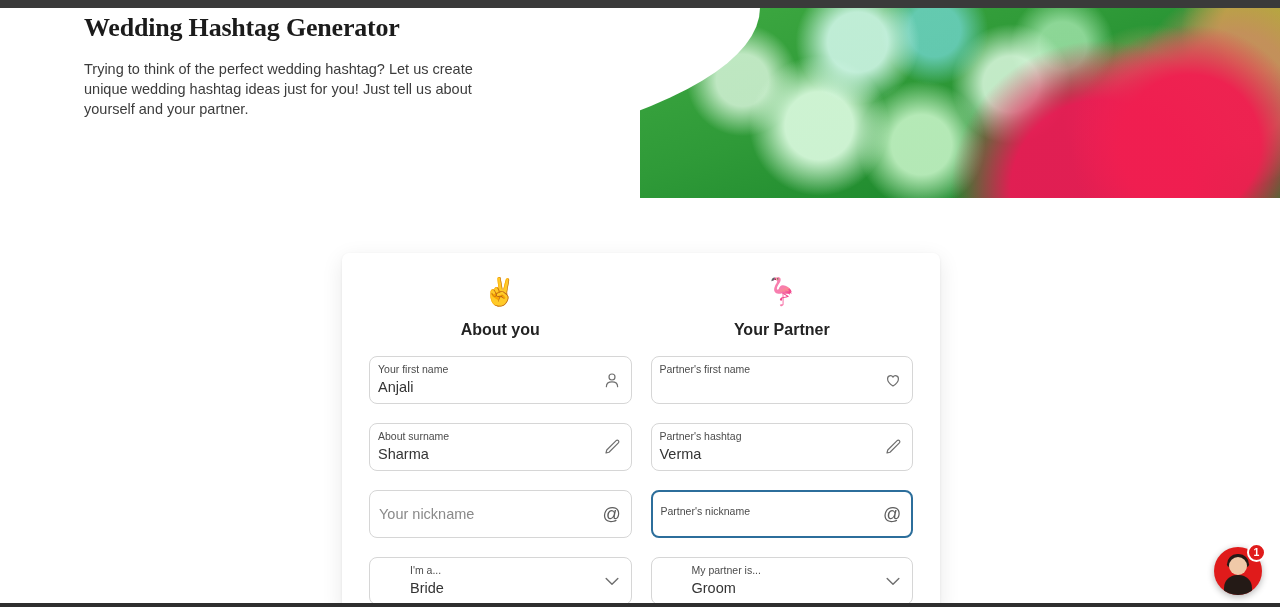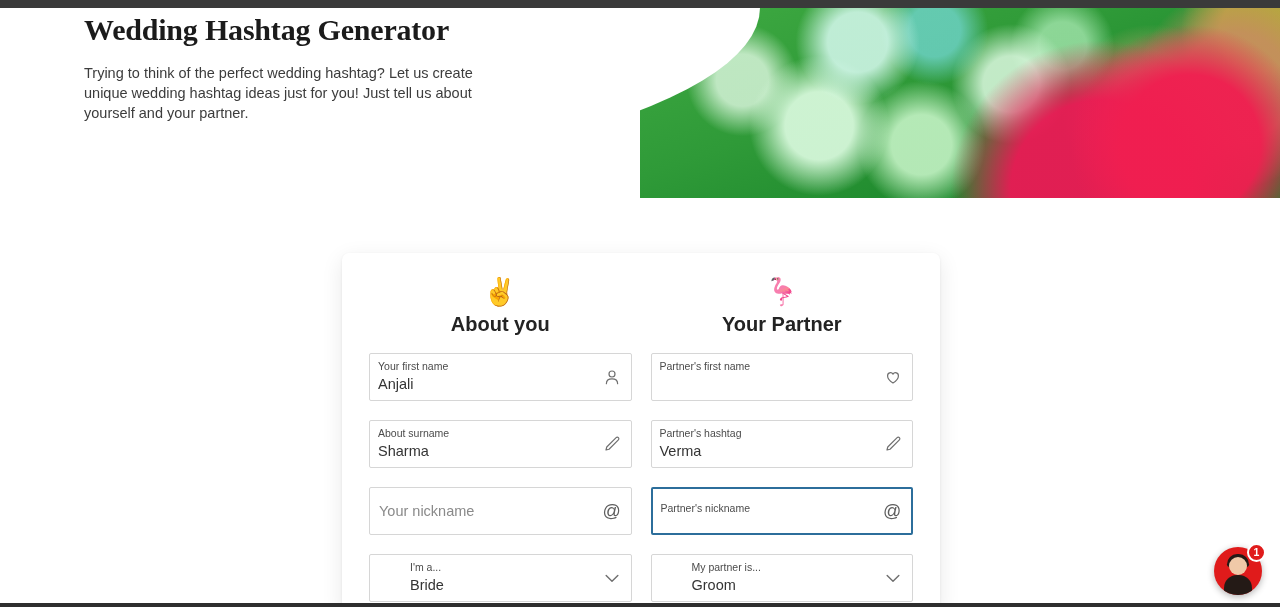--- a/index.html
+++ b/index.html
@@ -50,21 +50,21 @@
     background: #ffffff;
     border-bottom-right-radius: 100% 100%;
   }
   .hero-copy {
     position: absolute; top: 0; left: 84px;
     width: 430px;
     z-index: 5;
   }
   .hero-title {
     font-family: "Liberation Serif", serif;
-    font-size: 30px;
+    font-size: 26px;
     font-weight: 700;
     color: #1b1b1b;
     margin: 5px 0 0 0;
     letter-spacing: -0.2px;
   }
   .hero-desc {
     font-size: 14.5px;
     line-height: 20px;
     color: #3c3c3c;
     margin: 16px 0 0 0;
@@ -90,32 +90,32 @@
   .col-head {
     text-align: center;
     margin-bottom: 17px;
   }
   .col-emoji {
     font-size: 27px;
     line-height: 34px;
     display: block;
   }
   .col-title {
-    font-size: 20px;
+    font-size: 16px;
     font-weight: 600;
     color: #232323;
-    margin-top: 4px;
+    margin-top: 12px;
   }
 
   
   .field {
     position: relative;
     height: 48px;
     border: 1px solid #d6d6d6;
-    border-radius: 2px;
+    border-radius: 8px;
     background: #ffffff;
     margin-bottom: 19px;
     padding: 6px 12px 0 8px;
   }
   .field.focused {
     border: 2px solid #2c6e9b;
     padding-top: 13px;
   }
   .field.select-field { margin-bottom: 0; padding-left: 40px; }
 

